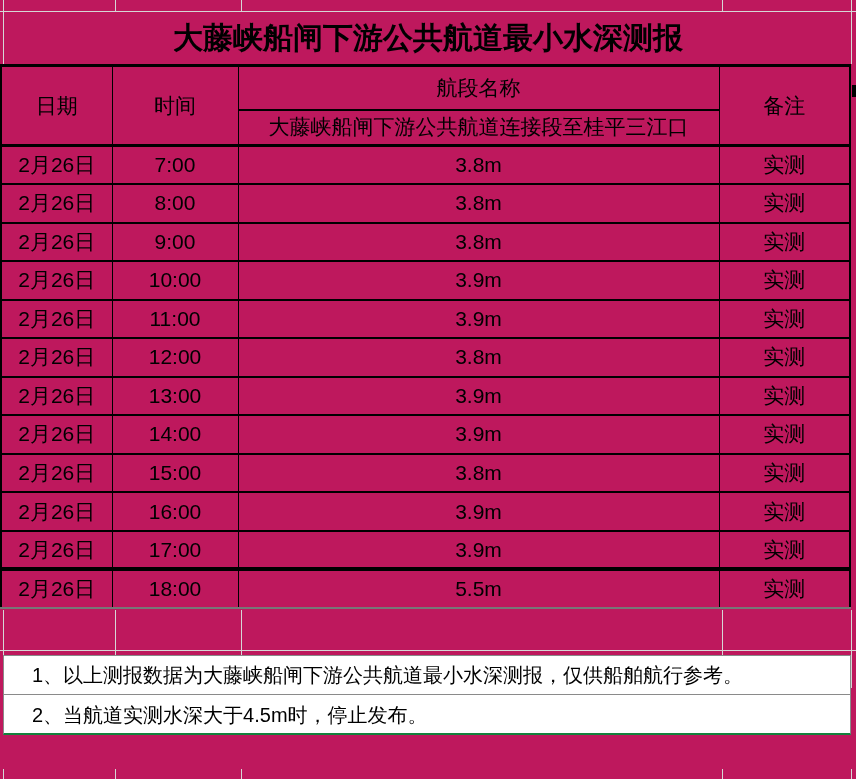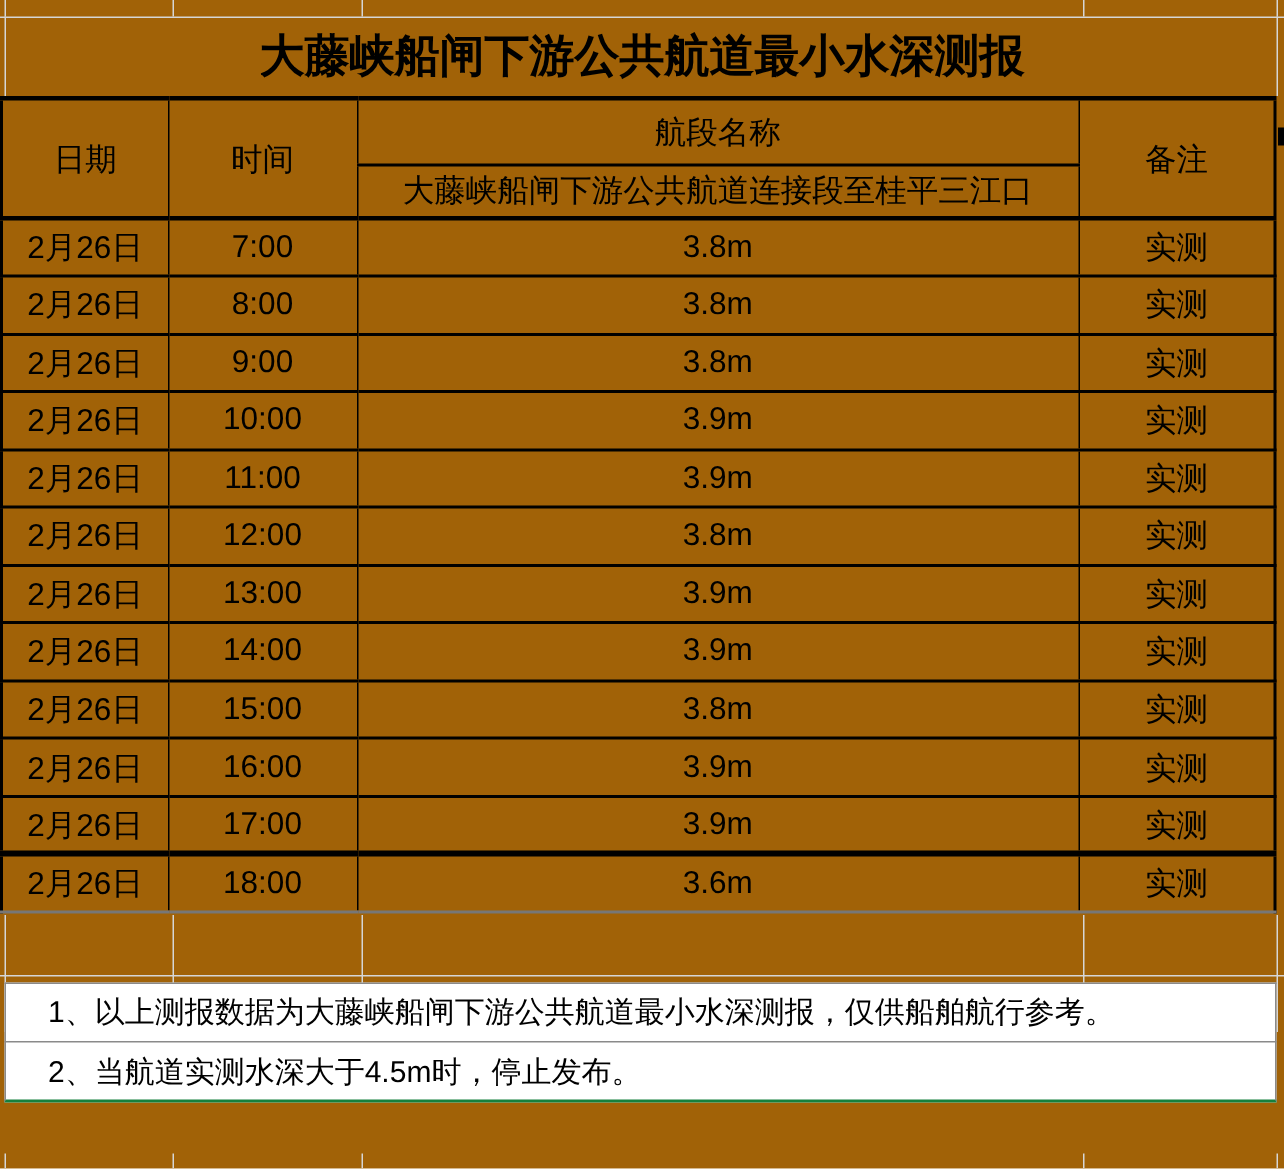--- a/index.html
+++ b/index.html
@@ -1,21 +1,21 @@
 <!DOCTYPE html>
 <html><head>
 <meta charset="utf-8">
 <style>
   * { margin: 0; padding: 0; box-sizing: border-box; }
   html, body { background: #ffffff; }
   .sheet {
     position: relative;
     width: 856px;
     height: 779px;
-    background: #a16207;
+    background: #be185d;
     color: #000000;
     font-family: "Liberation Sans", "DejaVu Sans", sans-serif;
     overflow: hidden;
   }
   
   .vgrid { position: absolute; width: 1px; background: #d6d6d6; }
   .hgrid { position: absolute; left: 0; width: 856px; height: 1px; background: #d6d6d6; }
 
   .title {
     position: absolute;
@@ -199,21 +199,21 @@
   <tr>
     <td>2月26日</td>
     <td>17:00</td>
     <td>3.9m</td>
     <td>实测</td>
   </tr>
 
   <tr class="last-row">
     <td>2月26日</td>
     <td>18:00</td>
-    <td>3.6m</td>
+    <td>5.5m</td>
     <td>实测</td>
   </tr>
 </tbody>
   </table>
 
   <div class="artifact"></div>
 
   <div class="vgrid" style="left:3px;   top:610px; height:40px;"></div>
   <div class="vgrid" style="left:115px; top:610px; height:40px;"></div>
   <div class="vgrid" style="left:241px; top:610px; height:40px;"></div>

